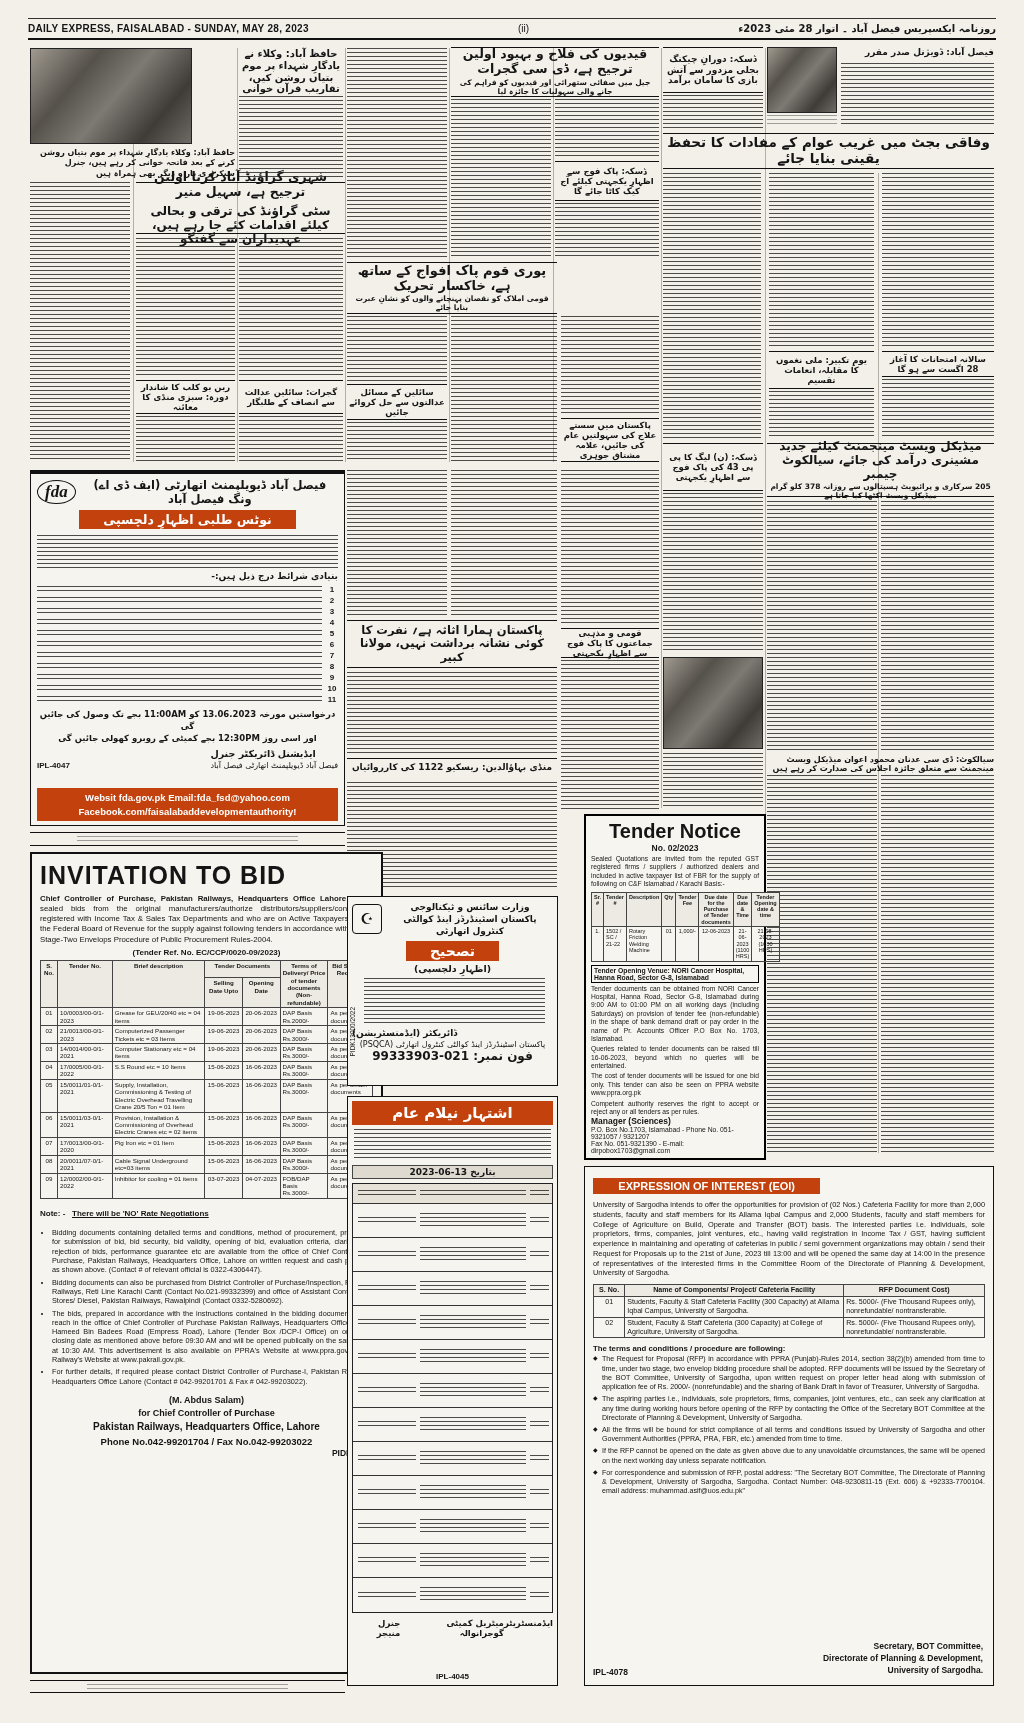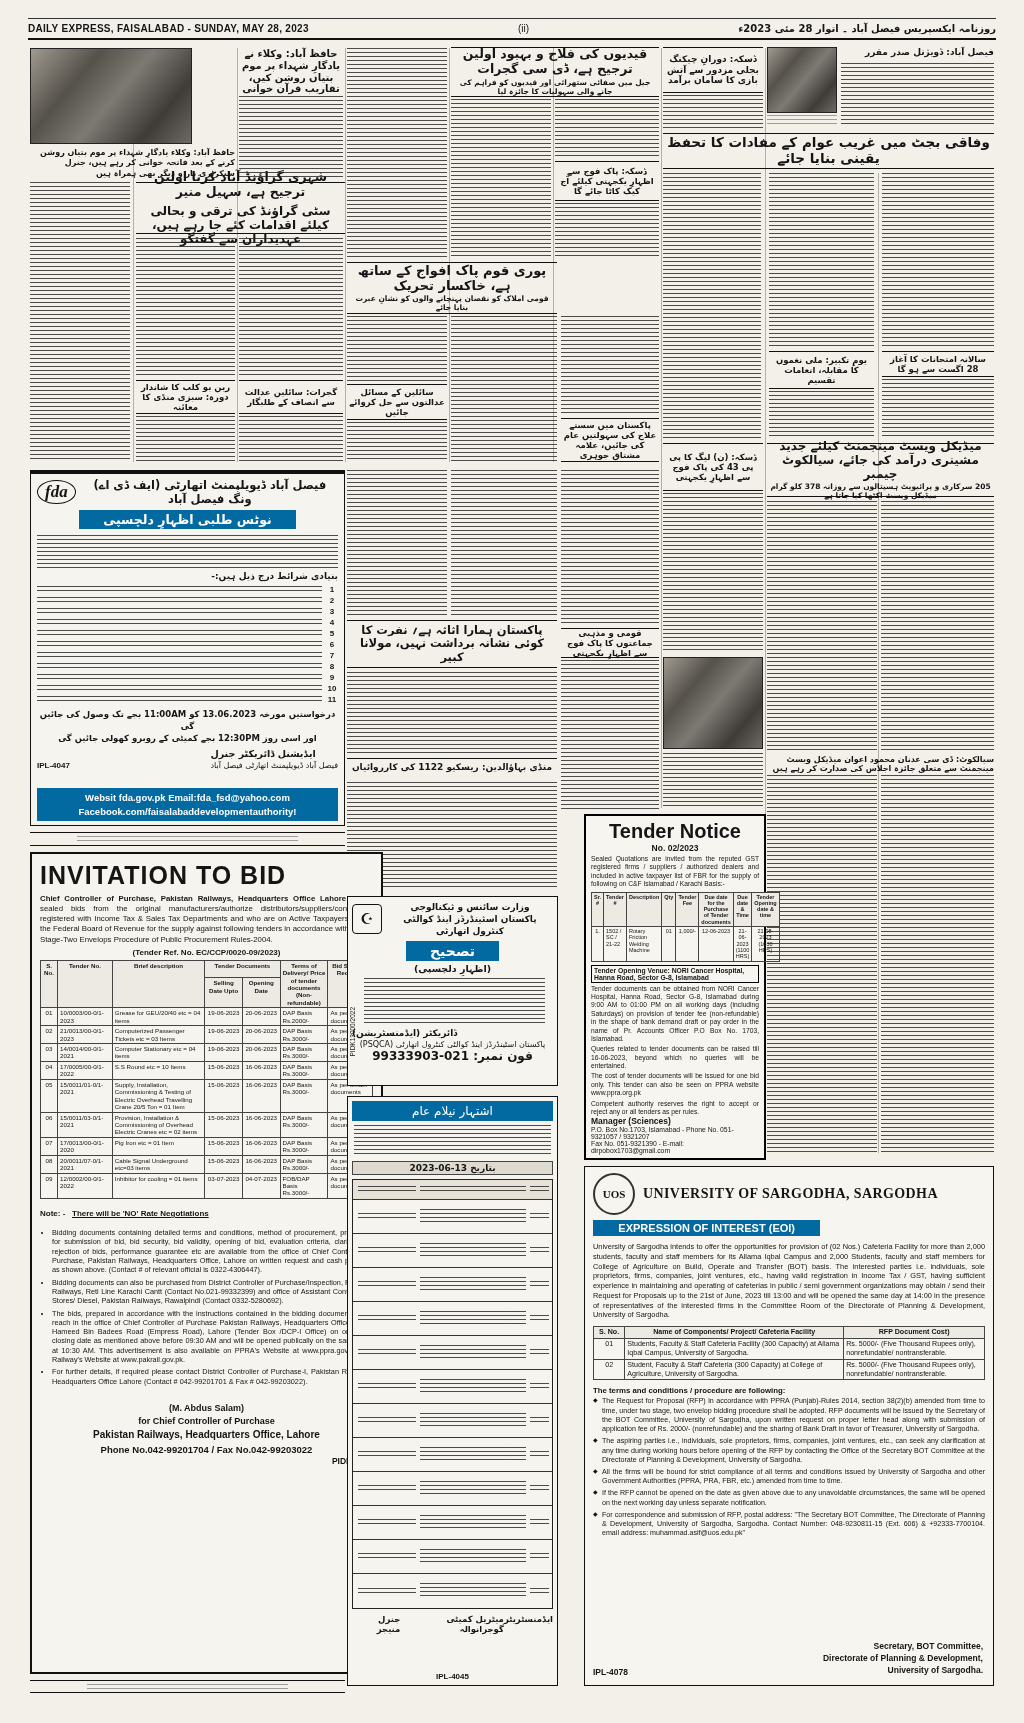--- a/index.html
+++ b/index.html
@@ -7,21 +7,21 @@
   #page{position:relative;width:1024px;height:1723px;margin:0 auto;background:#f3f0ea;color:#151515;
         font-family:"Liberation Sans",sans-serif;overflow:hidden;}
   .b{position:absolute;}
   .ur{font-family:"DejaVu Sans",sans-serif;direction:rtl;}
   .sim{background-image:repeating-linear-gradient(to bottom,rgba(28,28,28,.78) 0px,rgba(28,28,28,.78) 1px,transparent 1px,transparent 4px);}
   .sim.lt{opacity:.5;}
   .photo{background:linear-gradient(130deg,#a09a90 0%,#55514b 30%,#7d7a74 52%,#3f3c38 78%,#6e6a64 100%);border:1px solid #222;}
   .vr{position:absolute;width:1px;background:#b3aea6;}
   .hl{font-weight:bold;text-align:center;line-height:1.18;}
   .box{border-top:1.5px solid #111;border-bottom:1.5px solid #111;padding:2px 2px;display:flex;flex-direction:column;justify-content:center;}
-  .band{background:#0369a1;color:#fff;}
+  .band{background:#c2410c;color:#fff;}
   .ad{border:2px solid #111;background:#f6f4ee;}
   table{border-collapse:collapse;width:100%;}
   .gridt th,.gridt td{border:0.5px solid #444;padding:1px 2px;vertical-align:top;}
   .gridt th{font-weight:bold;text-align:center;background:#eceae3;}
   .fda-row{display:flex;direction:rtl;align-items:center;gap:4px;margin:2px 0;}
   .fda-row .num{font-weight:bold;font-size:8px;min-width:12px;text-align:center;}
   .fda-row .bar{flex:1;height:7px;}
   .arow{display:flex;direction:rtl;border-bottom:1px solid #333;height:34px;align-items:center;padding:0 3px;gap:4px;}
   .arow .c1{width:10%;height:7px;}
   .arow .c2{width:55%;height:16px;}
@@ -346,21 +346,21 @@
 
         <li style="margin-bottom:3px;">Bidding documents containing detailed terms and conditions, method of procurement, procedure for submission of bid, bid security, bid validity, opening of bid, evaluation criteria, clarification/ rejection of bids, performance guarantee etc are available from the office of Chief Controller of Purchase, Pakistan Railways, Headquarters Office, Lahore on written request and cash payment as shown above. (Contact # of relevant official is 0322-4306447).</li>
 
         <li style="margin-bottom:3px;">Bidding documents can also be purchased from District Controller of Purchase/Inspection, Pakistan Railways, Reti Line Karachi Cantt (Contact No.021-99332399) and office of Assistant Controller of Stores/ Diesel, Pakistan Railways, Rawalpindi (Contact 0332-5280692).</li>
 
         <li style="margin-bottom:3px;">The bids, prepared in accordance with the instructions contained in the bidding documents must reach in the office of Chief Controller of Purchase Pakistan Railways, Headquarters Office, Abdul Hameed Bin Badees Road (Empress Road), Lahore (Tender Box /DCP-I Office) on or before closing date as mentioned above before 09:30 AM and will be opened publically on the same date at 10:30 AM. This advertisement is also available on PPRA's Website at www.ppra.gov.pk and Railway's Website at www.pakrail.gov.pk.</li>
 
         <li style="margin-bottom:3px;">For further details, if required please contact District Controller of Purchase-I, Pakistan Railways, Headquarters Office Lahore (Contact # 042-99201701 &amp; Fax # 042-99203022).</li>
       </ul>
 
-    <div style="text-align:center;font-weight:bold;margin-top:16px;line-height:1.45;">
+    <div style="text-align:center;font-weight:bold;margin-top:8px;line-height:1.45;">
       <div style="font-size:9px;">(M. Abdus Salam)</div>
       <div style="font-size:9px;">for Chief Controller of Purchase</div>
       <div style="font-size:10px;">Pakistan Railways, Headquarters Office, Lahore</div>
       <div style="font-size:9.5px;">Phone No.042-99201704 / Fax No.042-99203022</div>
     </div>
     <div style="text-align:right;font-weight:bold;font-size:8.5px;">PIDL-3417</div>
   </div>
 
   <div class="b box" style="left:30px;top:1680px;width:315px;height:13px;padding:2px 0;">
     <div class="sim lt" style="height:6px;width:64%;margin:0 auto;"></div>
@@ -377,21 +377,21 @@
     <div class="band ur" style="width:46%;margin:4px auto 2px;text-align:center;font-weight:bold;font-size:14px;padding:2px 0;">تصحیح</div>
     <div class="ur" style="text-align:center;font-weight:bold;font-size:9.5px;">(اظہارِ دلچسپی)</div>
     <div class="sim" style="height:46px;margin:4px 8px 4px 12px;"></div>
     <div class="ur" style="text-align:left;font-weight:bold;font-size:9px;">ڈائریکٹر (ایڈمنسٹریشن)</div>
     <div class="ur" style="text-align:center;font-size:8px;margin-top:2px;">پاکستان اسٹینڈرڈز اینڈ کوالٹی کنٹرول اتھارٹی (PSQCA)</div>
     <div class="ur" style="text-align:center;font-weight:bold;font-size:12px;">فون نمبر: 021-99333903</div>
     <div style="position:absolute;left:1px;bottom:28px;writing-mode:vertical-rl;transform:rotate(180deg);font-size:6.5px;">PIDK13000/2022</div>
   </div>
 
   <div class="b" style="left:347px;top:1096px;width:211px;height:590px;border:1.5px solid #111;background:#f6f4ee;padding:4px;display:flex;flex-direction:column;">
-    <div class="band ur" style="text-align:center;font-weight:normal;font-size:12px;padding:3px 0;">اشتہار نیلام عام</div>
+    <div class="band ur" style="text-align:center;font-weight:bold;font-size:15px;padding:3px 0;">اشتہار نیلام عام</div>
     <div class="sim" style="height:32px;margin:4px 2px;"></div>
     <div class="ur" style="text-align:center;font-weight:bold;font-size:9px;background:#dedad0;border:1px solid #444;padding:1px 0;">بتاریخ 13-06-2023</div>
     <div style="border:1px solid #222;margin-top:4px;">
       <div class="arow" style="height:20px;background:#e6e2d8;">
         <div class="c1 sim"></div>
         <div class="c2 sim" style="height:8px;"></div>
         <div class="c3 sim"></div>
       </div>
       <div class="arow">
           <div class="c1 sim"></div>
@@ -501,24 +501,20 @@
     <div style="font-size:6.7px;text-align:justify;line-height:1.25;margin-bottom:2px;">The cost of tender documents will be issued for one bid only. This tender can also be seen on PPRA website www.ppra.org.pk</div>
     <div style="font-size:6.7px;text-align:justify;line-height:1.25;">Competent authority reserves the right to accept or reject any or all tenders as per rules.</div>
     <div style="margin-top:auto;">
       <div style="font-weight:bold;font-size:8.5px;">Manager (Sciences)</div>
       <div style="font-size:6.8px;">P.O. Box No.1703, Islamabad - Phone No. 051-9321057 / 9321207</div>
       <div style="font-size:6.8px;">Fax No. 051-9321390 - E-mail: dirpobox1703@gmail.com</div>
     </div>
   </div>
 
   <div class="b" style="left:584px;top:1166px;width:410px;height:520px;border:1.5px solid #111;background:#f7f5ef;padding:6px 8px;position:absolute;">
-    <div style="display:flex;align-items:center;gap:8px;">
-      <span style="width:42px;height:42px;border:2px solid #333;border-radius:50%;display:flex;align-items:center;justify-content:center;font-family:'Liberation Serif',serif;font-weight:bold;font-size:11px;">UOS</span>
-      <span style="font-family:'Liberation Serif',serif;font-weight:bold;font-size:14px;letter-spacing:.4px;">UNIVERSITY OF SARGODHA, SARGODHA</span>
-    </div>
     <div class="band" style="width:58%;text-align:center;font-weight:bold;font-size:11px;padding:2px 0;margin:5px 0 6px;">EXPRESSION OF INTEREST (EOI)</div>
     <div style="font-size:7.4px;text-align:justify;line-height:1.32;">University of Sargodha intends to offer the opportunities for provision of (02 Nos.) Cafeteria Facility for more than 2,000 students, faculty and staff members for its Allama Iqbal Campus and 2,000 Students, faculty and staff members for College of Agriculture on Build, Operate and Transfer (BOT) basis. The interested parties i.e. individuals, sole proprietors, firms, companies, joint ventures, etc., having valid registration in Income Tax / GST, having sufficient experience in maintaining and operating of cafeterias in public / semi government organizations may obtain / send their Request for Proposals up to the 21st of June, 2023 till 13:00 and will be opened the same day at 14:00 in the presence of representatives of the interested firms in the Committee Room of the Directorate of Planning &amp; Development, University of Sargodha.</div>
 
     <table class="gridt" style="font-size:7.1px;line-height:1.25;margin:6px 0;">
       <thead>
         <tr>
           <th style="width:8%;">S. No.</th>
           <th style="width:56%;">Name of Components/ Project/ Cafeteria Facility</th>
           <th style="width:36%;">RFP Document Cost)</th>
         </tr>

